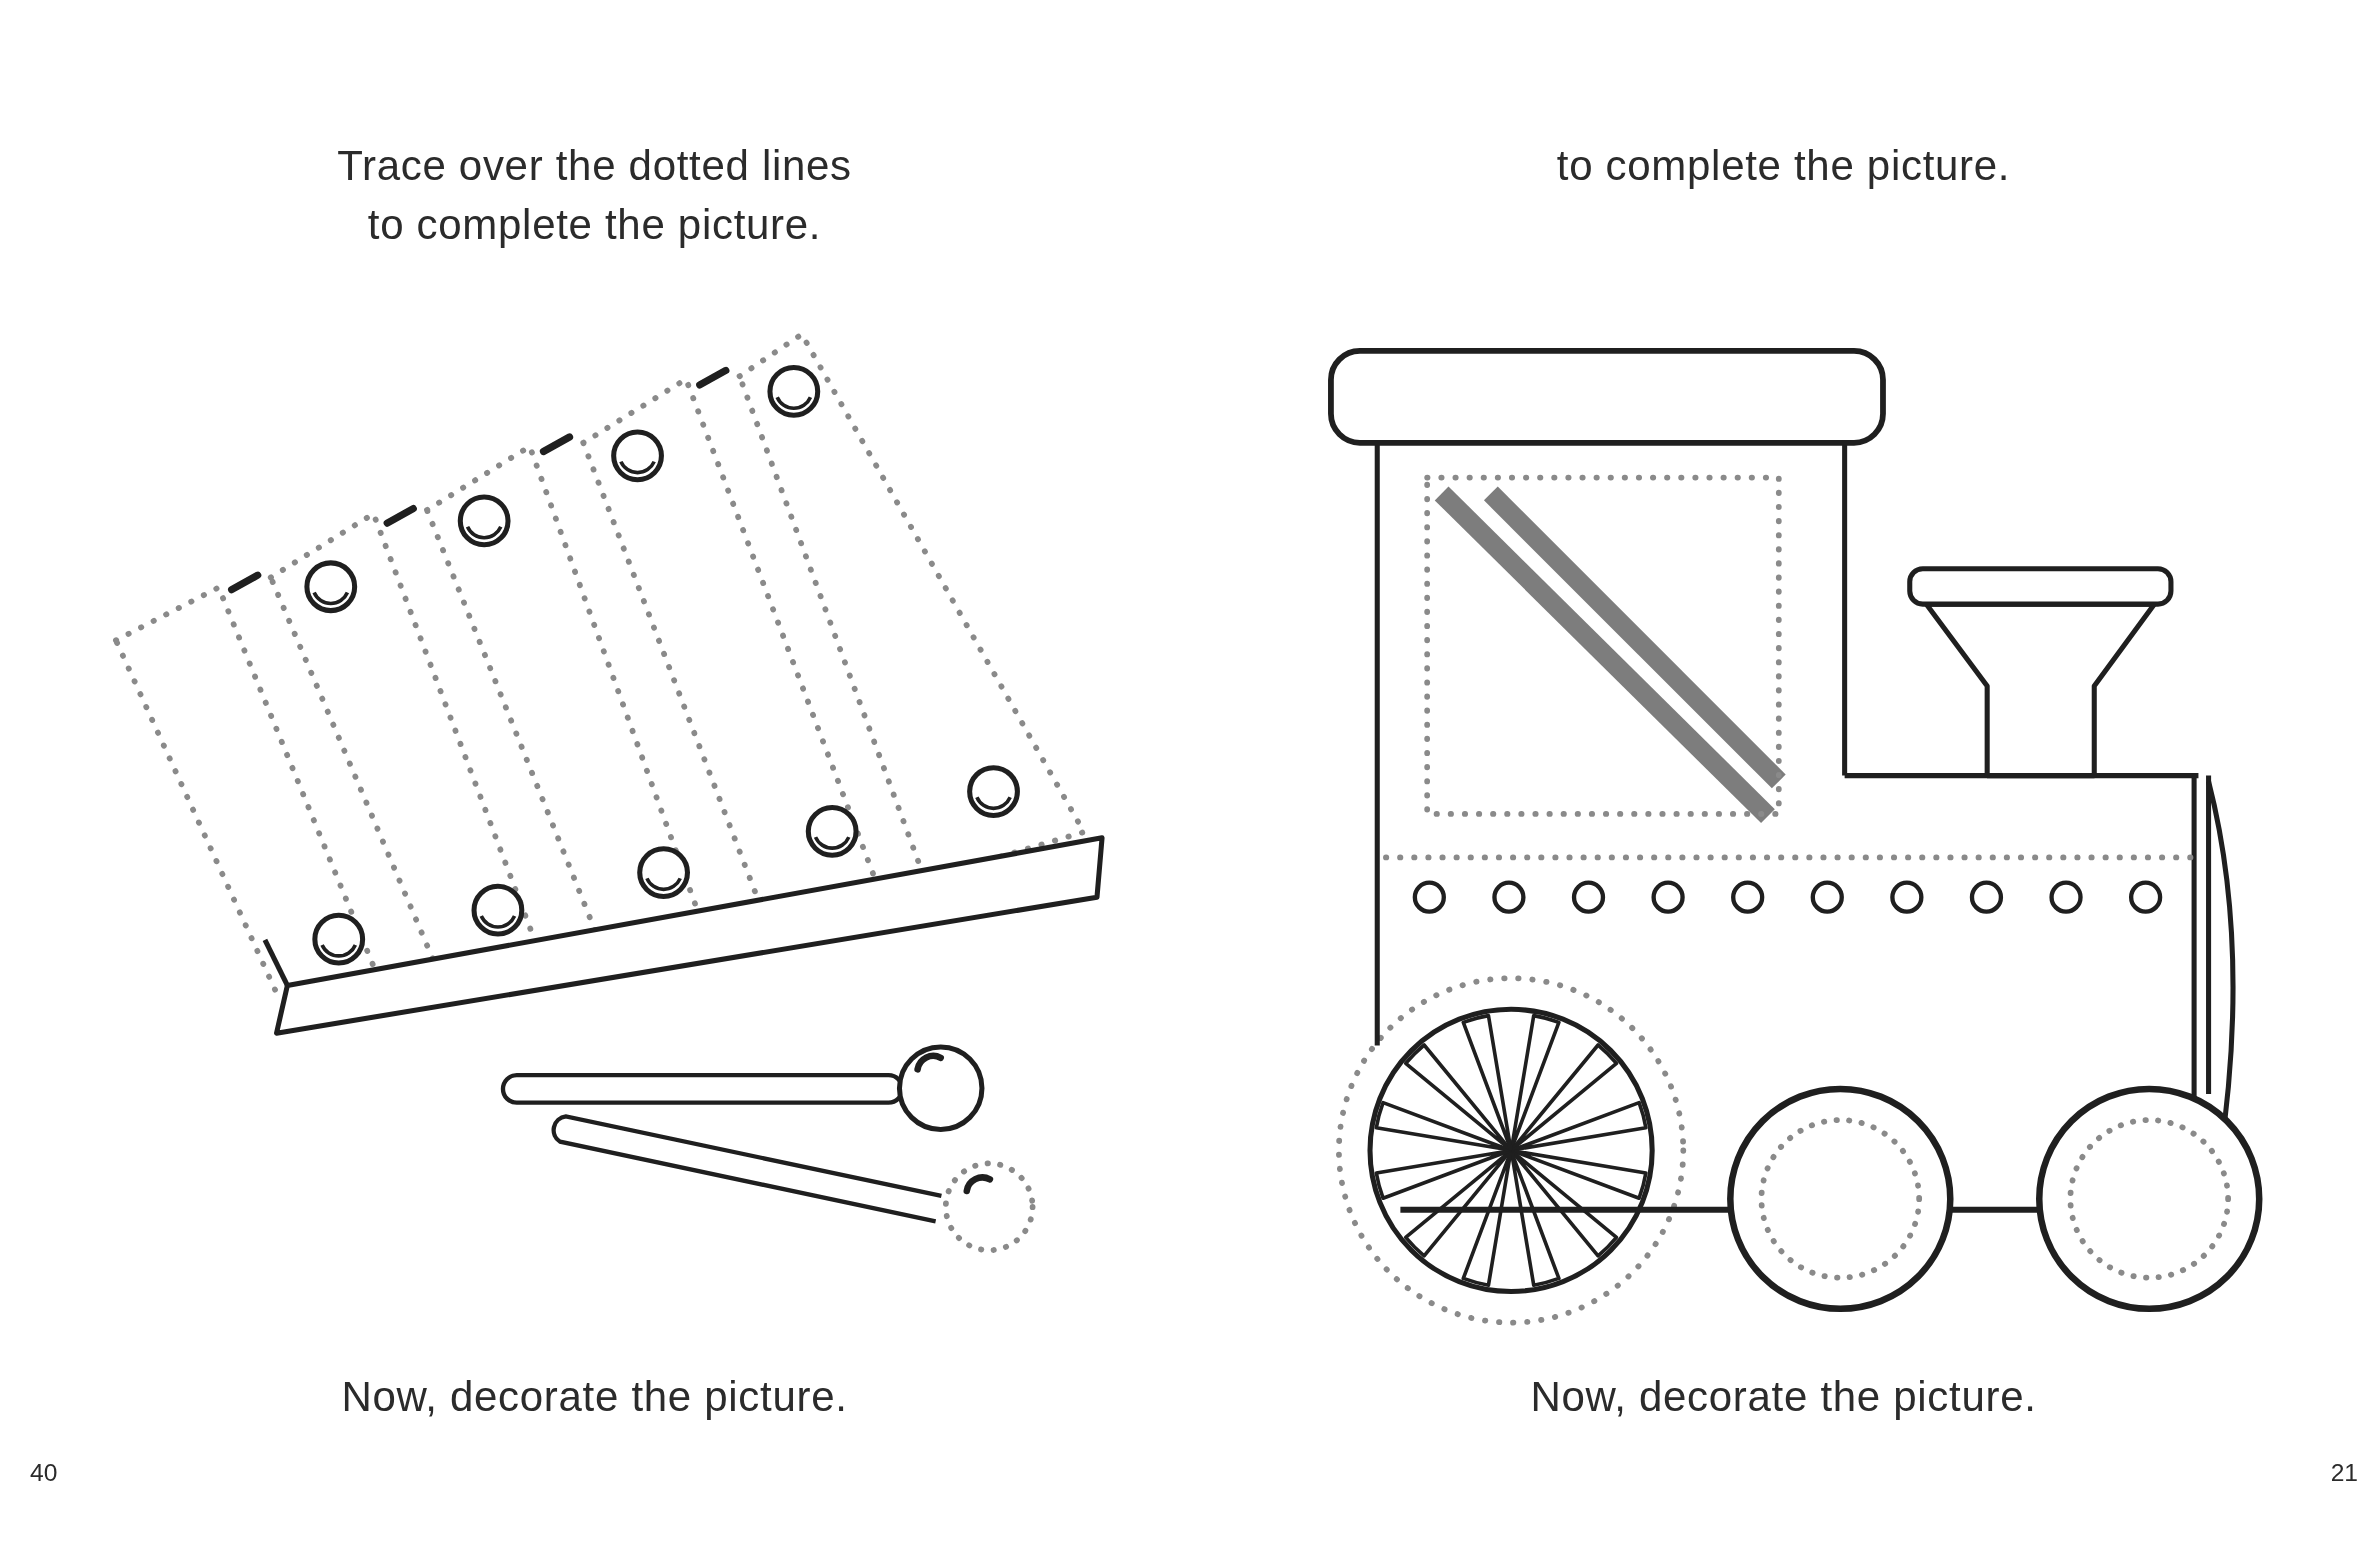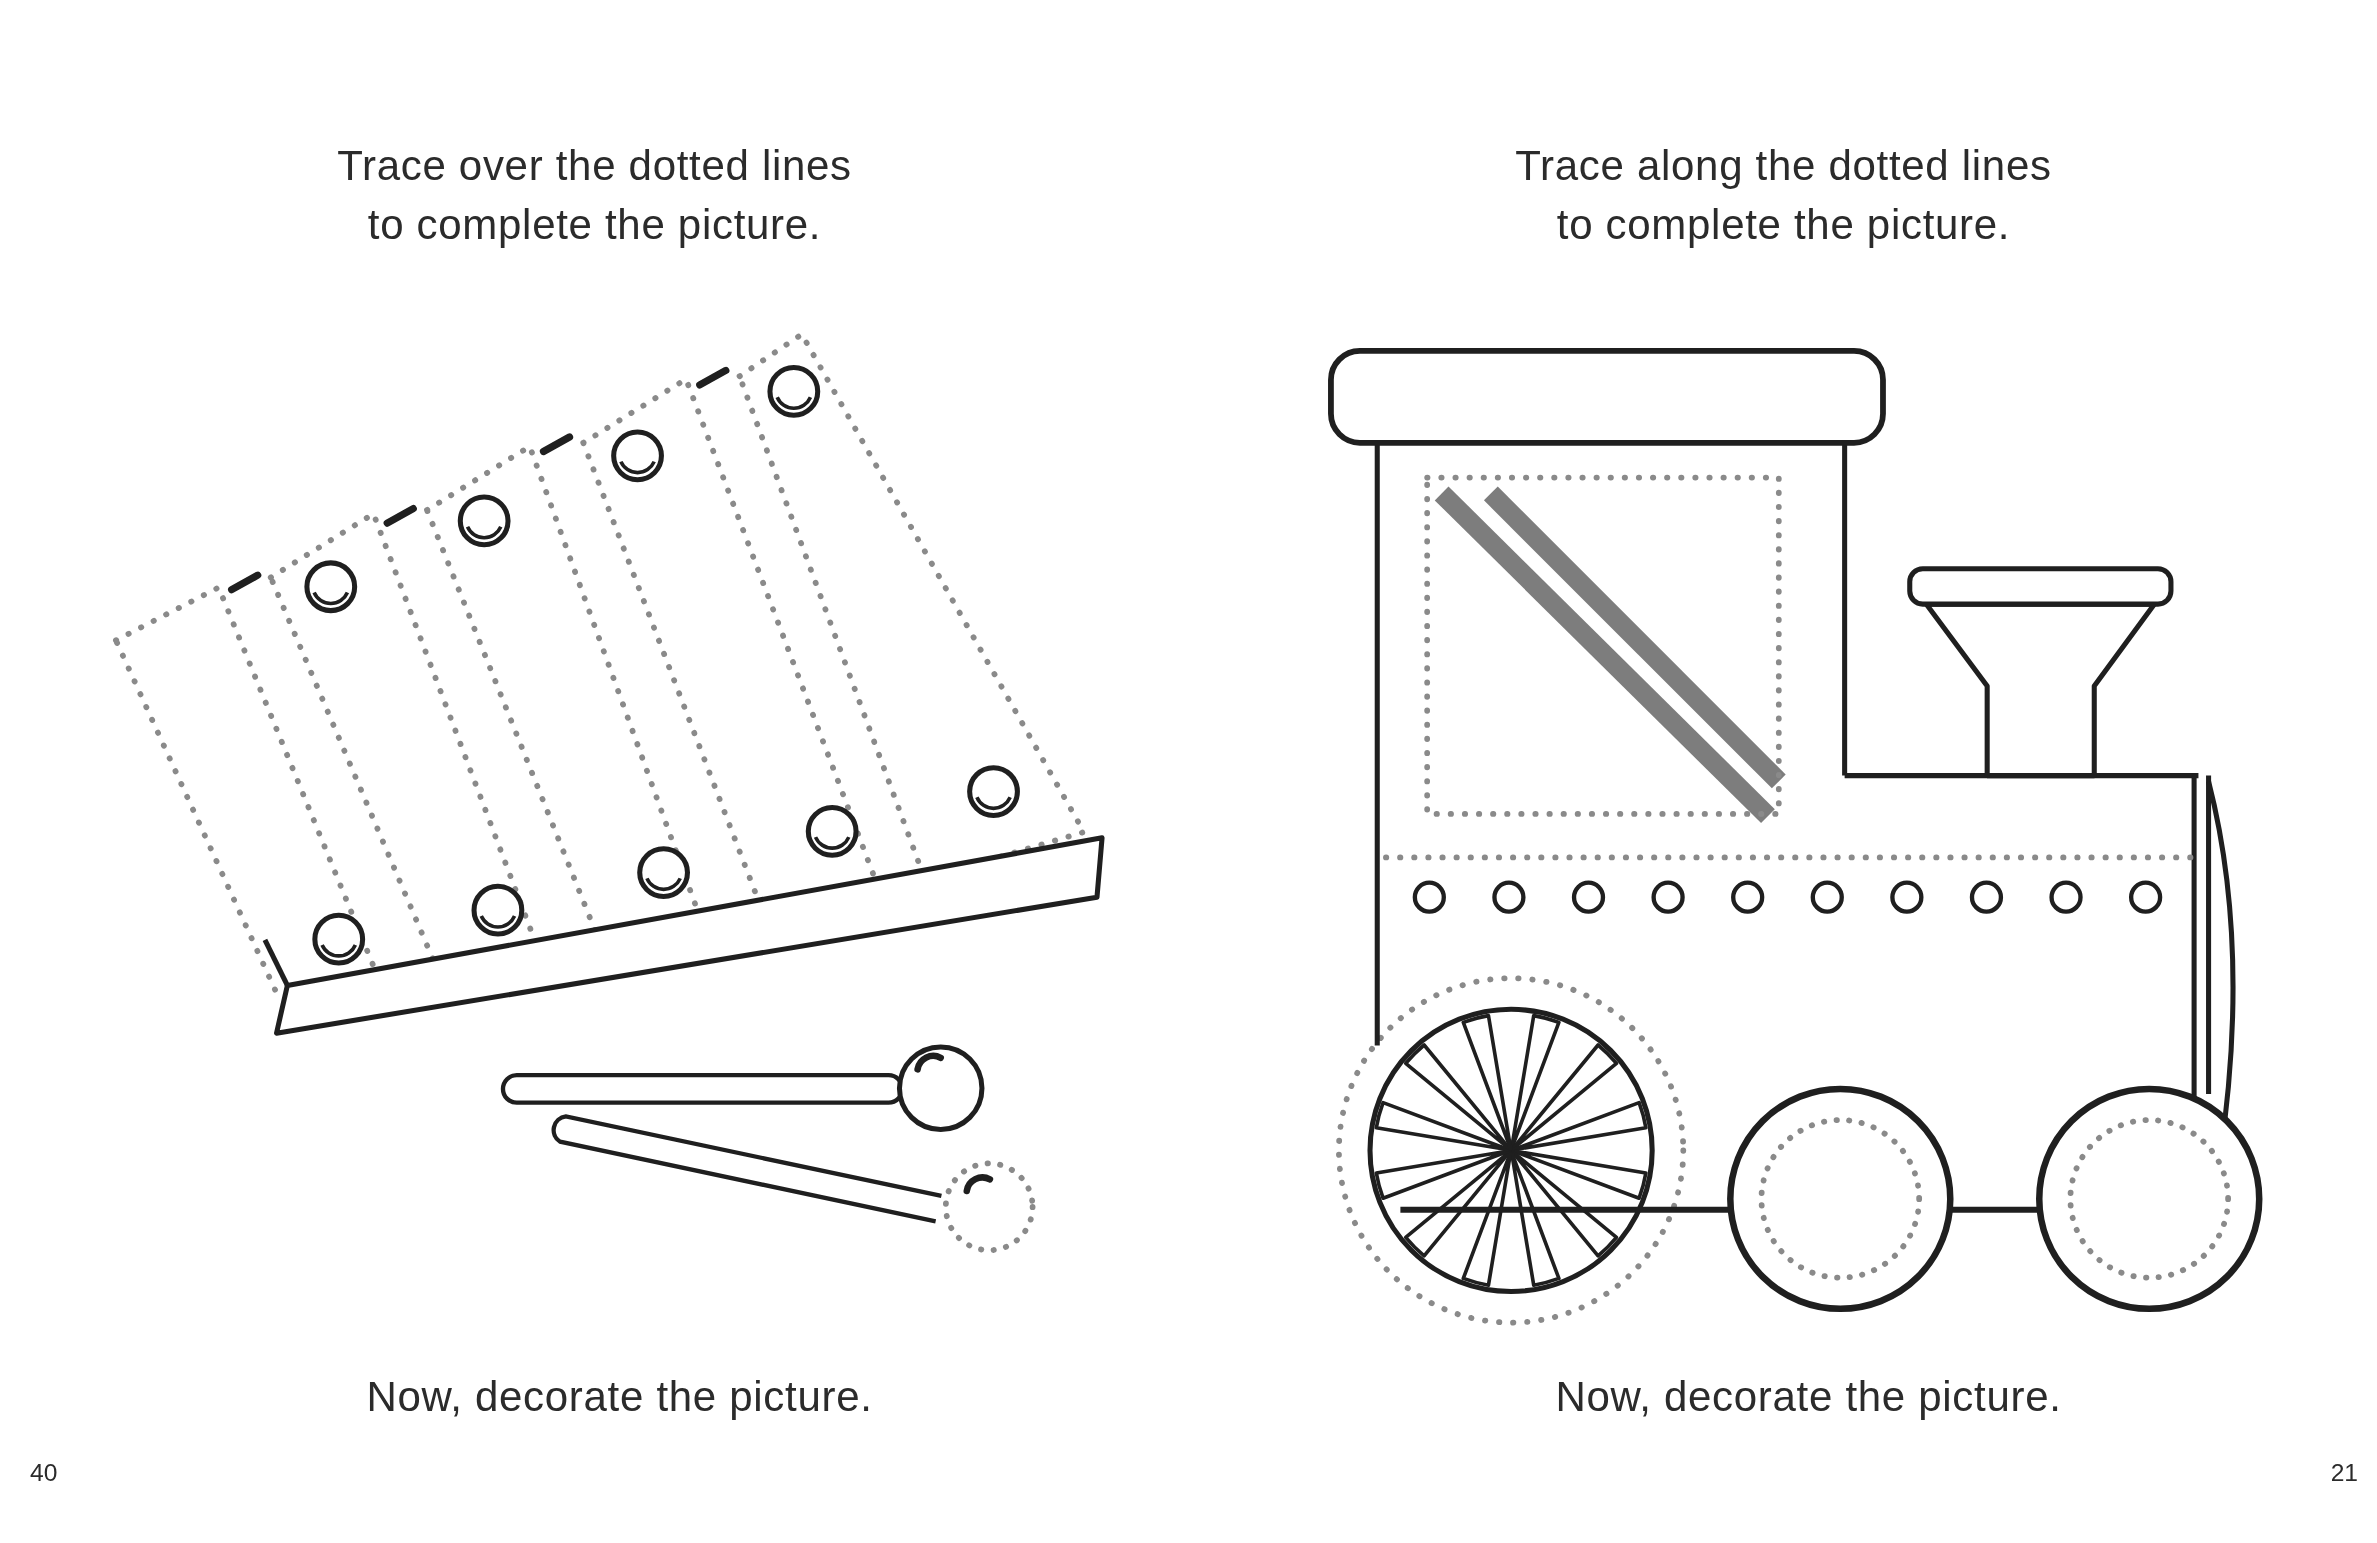--- a/index.html
+++ b/index.html
@@ -13,21 +13,21 @@
   html,body{width:2377px;height:1544px;background:var(--paper);
     font-family:"Liberation Sans", sans-serif;overflow:hidden;}
   .spread{position:relative;width:2377px;height:1544px;background:var(--paper);}
   .page{position:absolute;top:0;width:1189px;height:1544px;}
   .page.left{left:0;}
   .page.right{left:1189px;}
   .header{position:absolute;top:136px;left:0;width:100%;
     text-align:center;color:var(--text);font-size:42px;line-height:59px;
     letter-spacing:0.7px;font-weight:400;}
   .caption{position:absolute;top:1373px;left:0;width:100%;
-    text-align:center;color:var(--text);font-size:42px;letter-spacing:0.7px;margin-left:25px;}
+    text-align:center;color:var(--text);font-size:42px;letter-spacing:0.7px;}
   .pagenum{position:absolute;top:1459px;color:var(--text);font-size:24.6px;}
   .pagenum.pn-left{left:30px;}
   .pagenum.pn-right{right:20px;text-align:left;}
   svg.fig{position:absolute;left:0;top:0;width:1189px;height:1544px;display:block;}
   
   .ink{stroke:var(--ink);fill:none;}
   .inkfill{stroke:var(--ink);fill:var(--paper);}
   .dot{stroke:var(--dots);fill:none;stroke-width:8;
     stroke-dasharray:0.5 19;stroke-linecap:round;stroke-linejoin:round;}
   .dotfine{stroke:var(--dots);fill:none;stroke-width:8;
@@ -100,21 +100,20 @@
       </g>
     </svg>
 
     <div class="caption">Now, decorate the picture.</div>
     <div class="pagenum pn-left">40</div>
   </div>
 
   <div class="page right">
 
     <div class="header">
-      <div>Trace along the dotted lines</div>
       <div>to complete the picture.</div>
     </div>
 
     <svg class="fig" viewBox="0 0 1643 2134">
       <defs>
         <path id="spoke" d="M445,1588 L427,1402 A190,190 0 0 1 463,1402 Z" fill="#ffffff" stroke="#1f1f1f" stroke-width="5" stroke-linejoin="round"></path>
       </defs>
 
       <g>
         <circle cx="445" cy="1590" r="238" class="dot"></circle>

